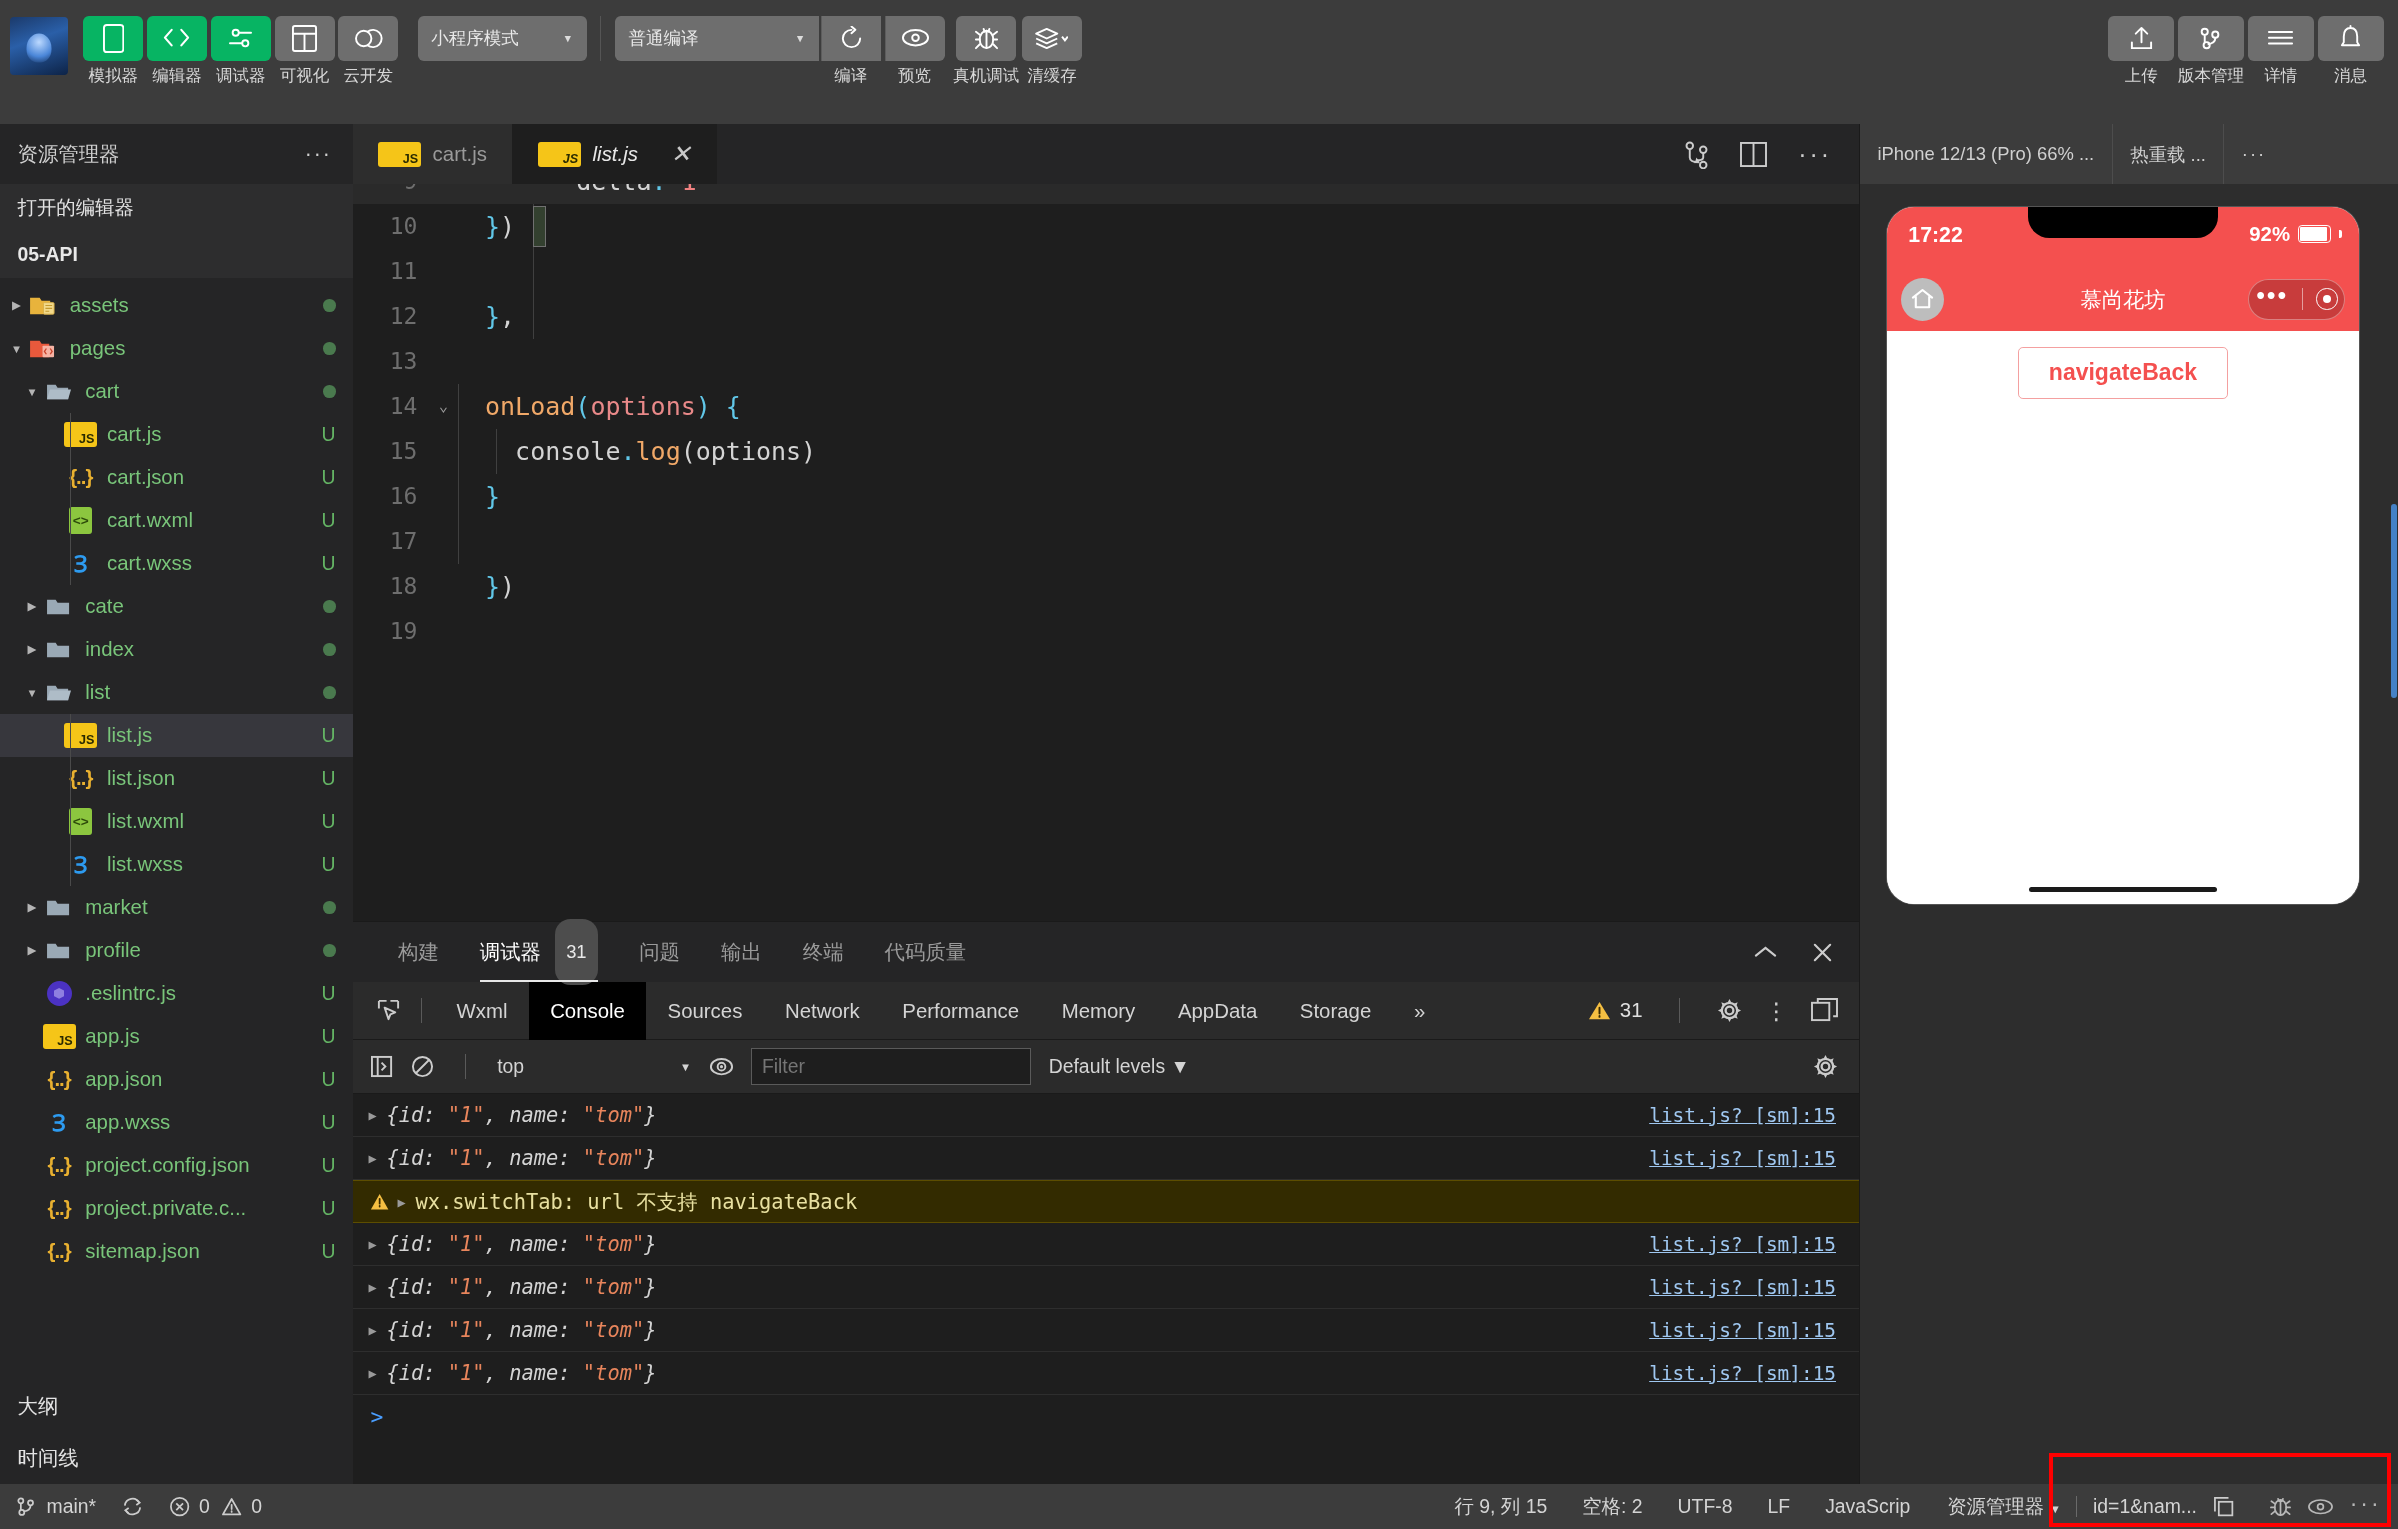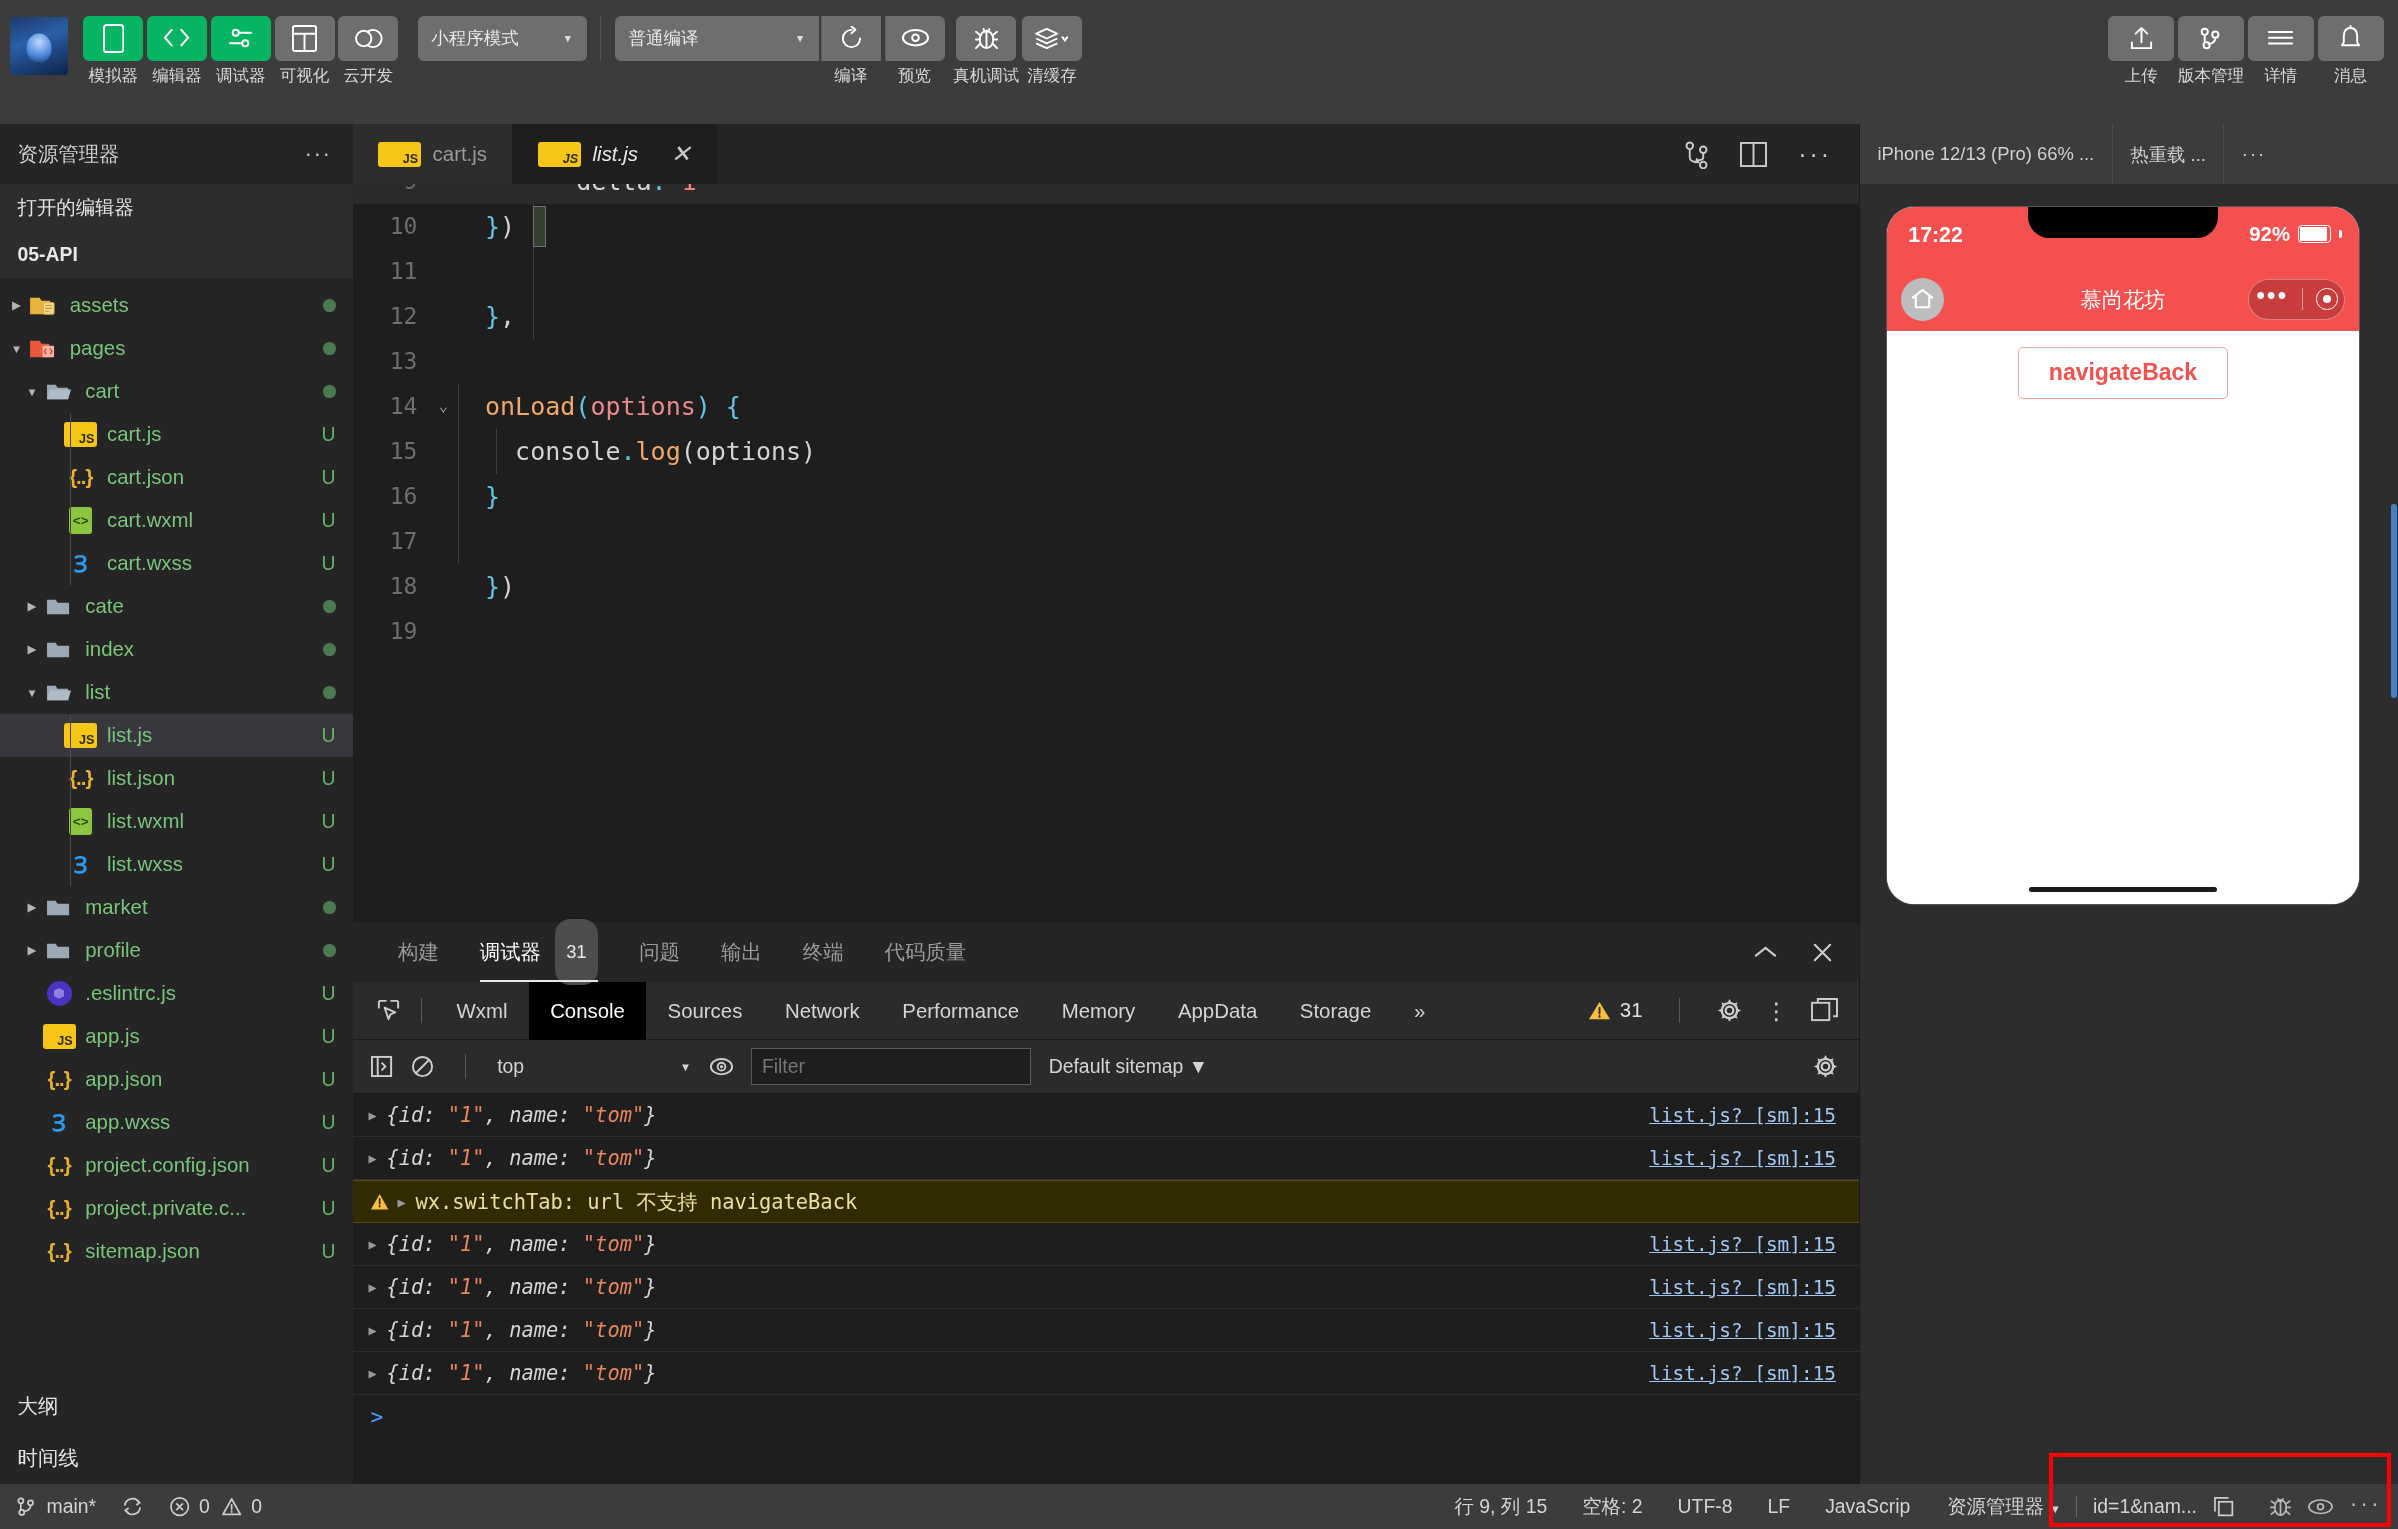--- a/index.html
+++ b/index.html
@@ -839,21 +839,21 @@
           </div>
           <span>
             <svg width="25" height="21.3" viewBox="0 0 26 22">
                 <ellipse cx="13" cy="11" rx="11" ry="8" fill="none" stroke="#ccc" stroke-width="2"></ellipse>
                 <circle cx="13" cy="11" r="4" fill="none" stroke="#ccc" stroke-width="2"></circle>
                 <circle cx="13" cy="11" r="1.6" fill="#ccc"></circle>
               </svg>
           </span>
           <input class="filter-input" value="" placeholder="Filter" style="">
           <span class="levels">
-            <span>Default sitemap</span> ▼
+            <span>Default levels</span> ▼
           </span>
           <span class="fb-gear">
             <svg width="25" height="25" viewBox="0 0 26 26">
                 <circle cx="13" cy="13" r="4" fill="none" stroke="#ccc" stroke-width="2.4"></circle>
                 <path d="M13 1 L15 5 L11 5 Z M13 25 L11 21 L15 21 Z M1 13 L5 11 L5 15 Z M25 13 L21 15 L21 11 Z M4.5 4.5 L8.5 6 L6 8.5 Z M21.5 21.5 L17.5 20 L20 17.5 Z M4.5 21.5 L6 17.5 L8.5 20 Z M21.5 4.5 L20 8.5 L17.5 6 Z" fill="#ccc"></path>
                 <circle cx="13" cy="13" r="8" fill="none" stroke="#ccc" stroke-width="2.4"></circle>
               </svg>
           </span>
         </div>
 

